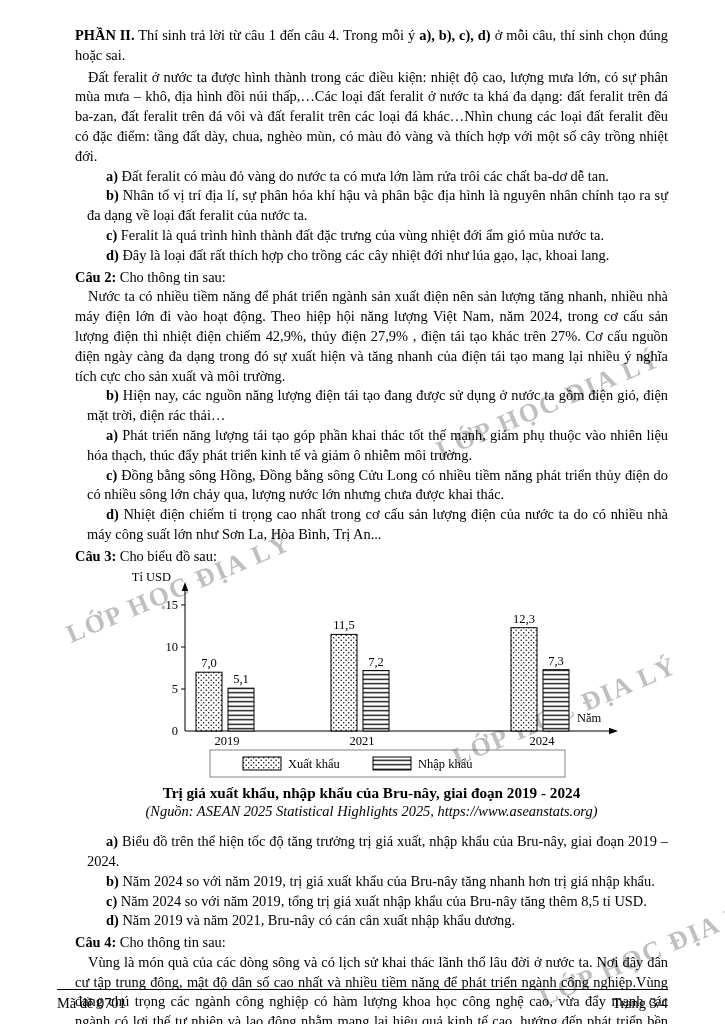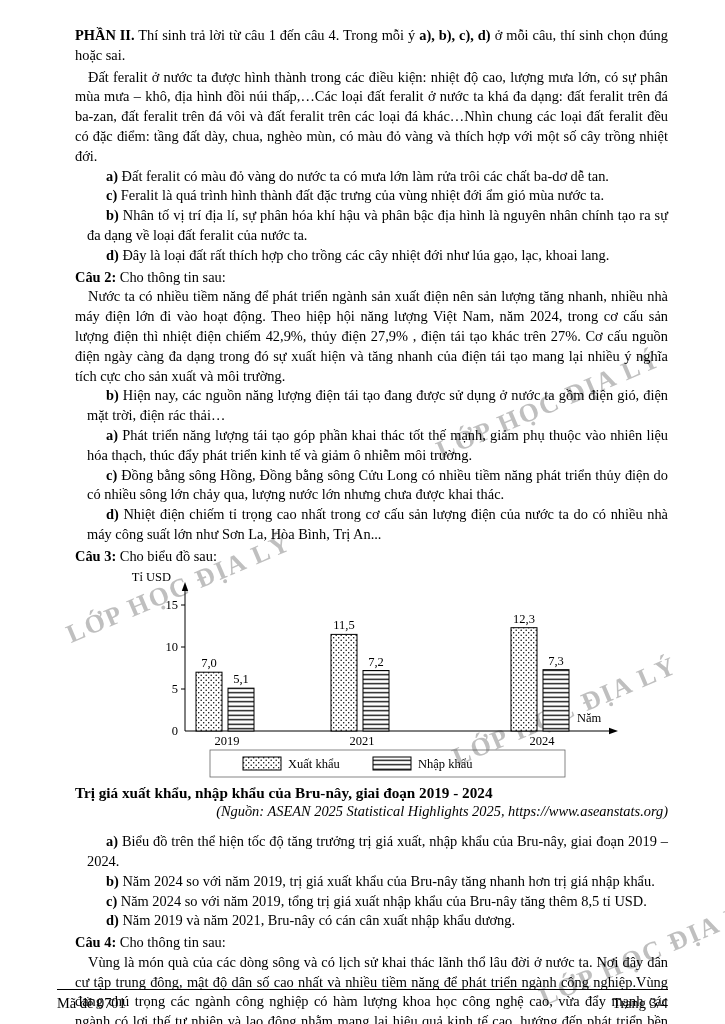--- a/index.html
+++ b/index.html
@@ -42,27 +42,28 @@
   }
   .wm1 { left: 432px; top: 438px; }
   .wm2 { left: 62px;  top: 622px; }
   .wm3 { left: 448px; top: 745px; }
   .wm4 { left: 535px; top: 985px; }
 
   .chart-wrap { margin: 2px 0 10px 0; }
   #chart-svg { display: block; margin-left: 40px; }
   #chart-svg text { font-family: "Liberation Serif", serif; fill: #000; }
   .chart-title {
+    text-align: center;
     font-weight: bold;
     font-size: 15.2px;
     text-indent: 0;
     margin-top: 2px;
   }
   .chart-source {
-    text-align: right;
+    text-align: center;
     font-style: italic;
     font-size: 14.4px;
     text-indent: 0;
   }
 
   .footer {
     position: absolute;
     left: 57px;
     right: 57px;
     bottom: 12px;
@@ -83,22 +84,22 @@
   <div class="watermark wm2">LỚP HỌC ĐỊA LÝ</div>
   <div class="watermark wm3">LỚP HỌC ĐỊA LÝ</div>
   <div class="watermark wm4">LỚP HỌC ĐỊA LÝ</div>
 
   <div class="content">
 
     <p class="para hdr"><b>PHẦN II.</b><span> Thí sinh trả lời từ câu 1 đến câu 4. Trong mỗi ý </span><b>a), b), c), d)</b><span> ở mỗi câu, thí sinh chọn đúng hoặc sai.</span></p>
 
     <p class="para passage">Đất feralit ở nước ta được hình thành trong các điều kiện: nhiệt độ cao, lượng mưa lớn, có sự phân mùa mưa – khô, địa hình đồi núi thấp,…Các loại đất feralit ở nước ta khá đa dạng: đất feralit trên đá ba-zan, đất feralit trên đá vôi và đất feralit trên các loại đá khác…Nhìn chung các loại đất feralit đều có đặc điểm: tầng đất dày, chua, nghèo mùn, có màu đỏ vàng và thích hợp với một số cây trồng nhiệt đới.</p>
     <p class="para item"><b>a)</b><span> Đất feralit có màu đỏ vàng do nước ta có mưa lớn làm rửa trôi các chất ba-dơ dễ tan.</span></p>
+    <p class="para item"><b>b)</b><span> Nhân tố vị trí địa lí, sự phân hóa khí hậu và phân bậc địa hình là nguyên nhân chính tạo ra sự đa dạng về loại đất feralit của nước ta.</span></p>
     <p class="para item"><b>c)</b><span> Feralit là quá trình hình thành đất đặc trưng của vùng nhiệt đới ẩm gió mùa nước ta.</span></p>
-    <p class="para item"><b>b)</b><span> Nhân tố vị trí địa lí, sự phân hóa khí hậu và phân bậc địa hình là nguyên nhân chính tạo ra sự đa dạng về loại đất feralit của nước ta.</span></p>
     <p class="para item"><b>d)</b><span> Đây là loại đất rất thích hợp cho trồng các cây nhiệt đới như lúa gạo, lạc, khoai lang.</span></p>
 
     <p class="para qhead"><b>Câu 2:</b><span> Cho thông tin sau:</span></p>
     <p class="para passage">Nước ta có nhiều tiềm năng để phát triển ngành sản xuất điện nên sản lượng tăng nhanh, nhiều nhà máy điện lớn đi vào hoạt động. Theo hiệp hội năng lượng Việt Nam, năm 2024, trong cơ cấu sản lượng điện thì nhiệt điện chiếm 42,9%, thủy điện 27,9% , điện tái tạo khác trên 27%. Cơ cấu nguồn điện ngày càng đa dạng trong đó sự xuất hiện và tăng nhanh của điện tái tạo mang lại nhiều ý nghĩa tích cực cho sản xuất và môi trường.</p>
     <p class="para item"><b>b)</b><span> Hiện nay, các nguồn năng lượng điện tái tạo đang được sử dụng ở nước ta gồm điện gió, điện mặt trời, điện rác thải…</span></p>
     <p class="para item"><b>a)</b><span> Phát triển năng lượng tái tạo góp phần khai thác tốt thế mạnh, giảm phụ thuộc vào nhiên liệu hóa thạch, thúc đẩy phát triển kinh tế và giảm ô nhiễm môi trường.</span></p>
     <p class="para item"><b>c)</b><span> Đồng bằng sông Hồng, Đồng bằng sông Cửu Long có nhiều tiềm năng phát triển thủy điện do có nhiều sông lớn chảy qua, lượng nước lớn nhưng chưa được khai thác.</span></p>
     <p class="para item"><b>d)</b><span> Nhiệt điện chiếm tỉ trọng cao nhất trong cơ cấu sản lượng điện của nước ta do có nhiều nhà máy công suất lớn như Sơn La, Hòa Bình, Trị An...</span></p>
 
     <p class="para qhead"><b>Câu 3:</b><span> Cho biểu đồ sau:</span></p>

